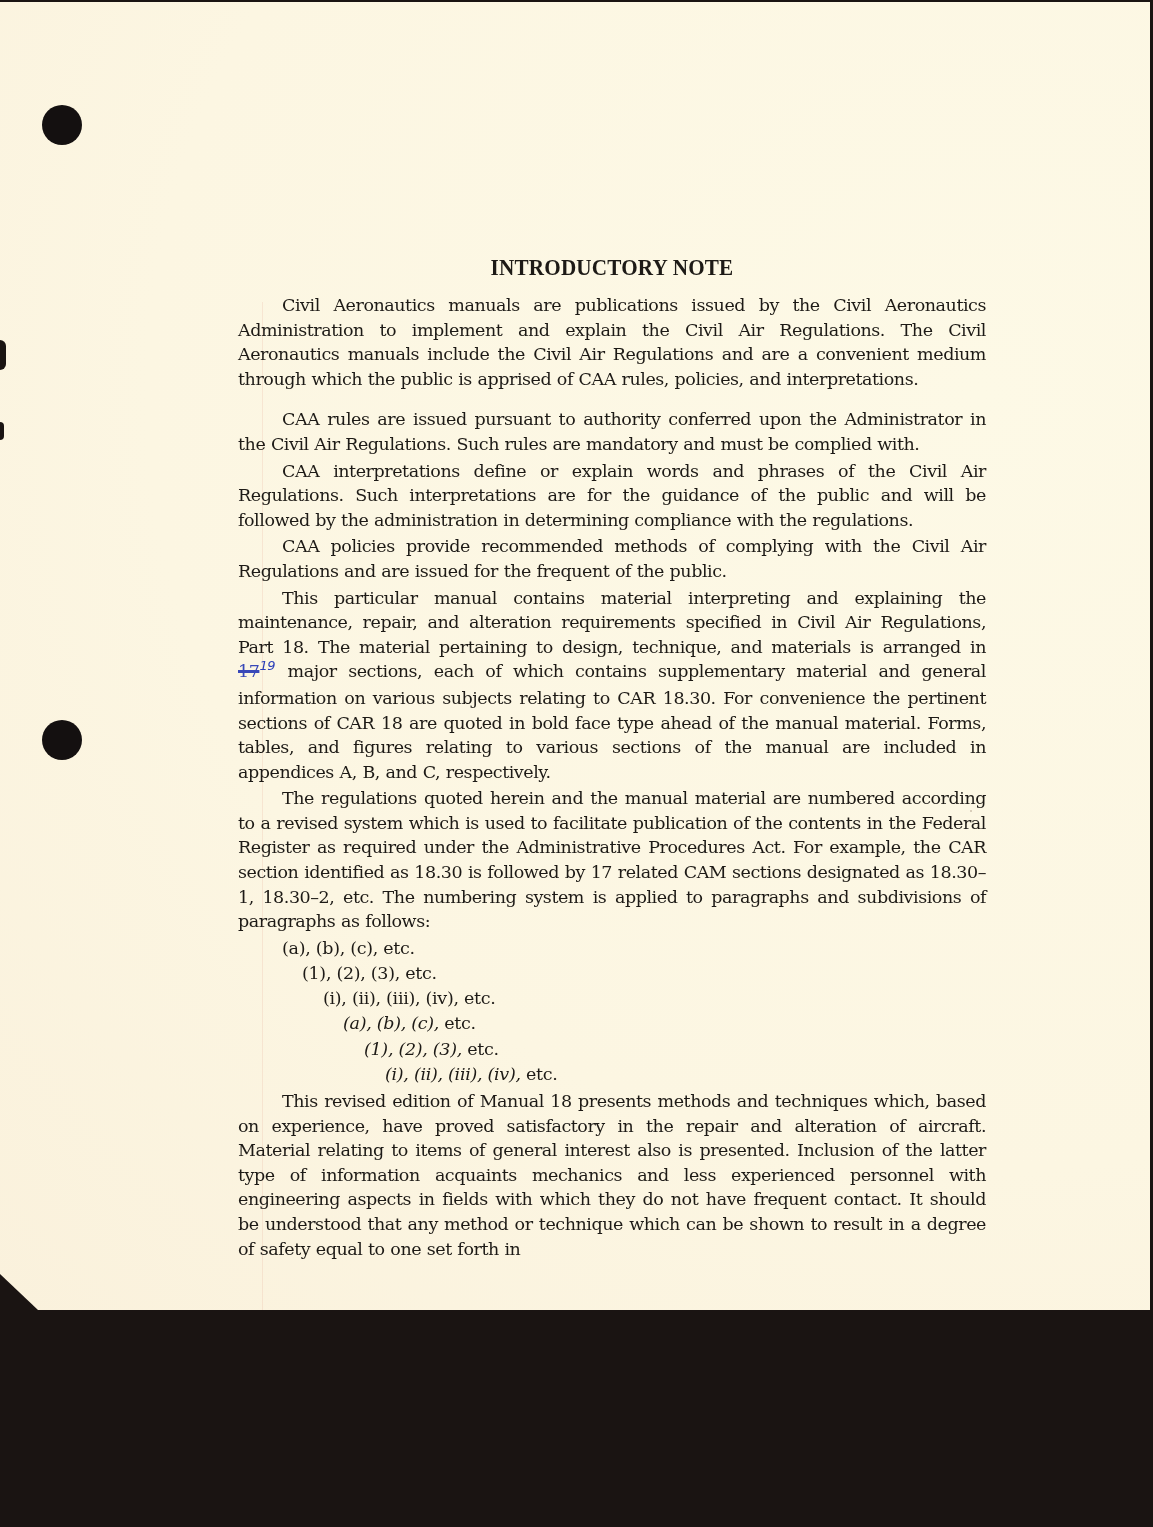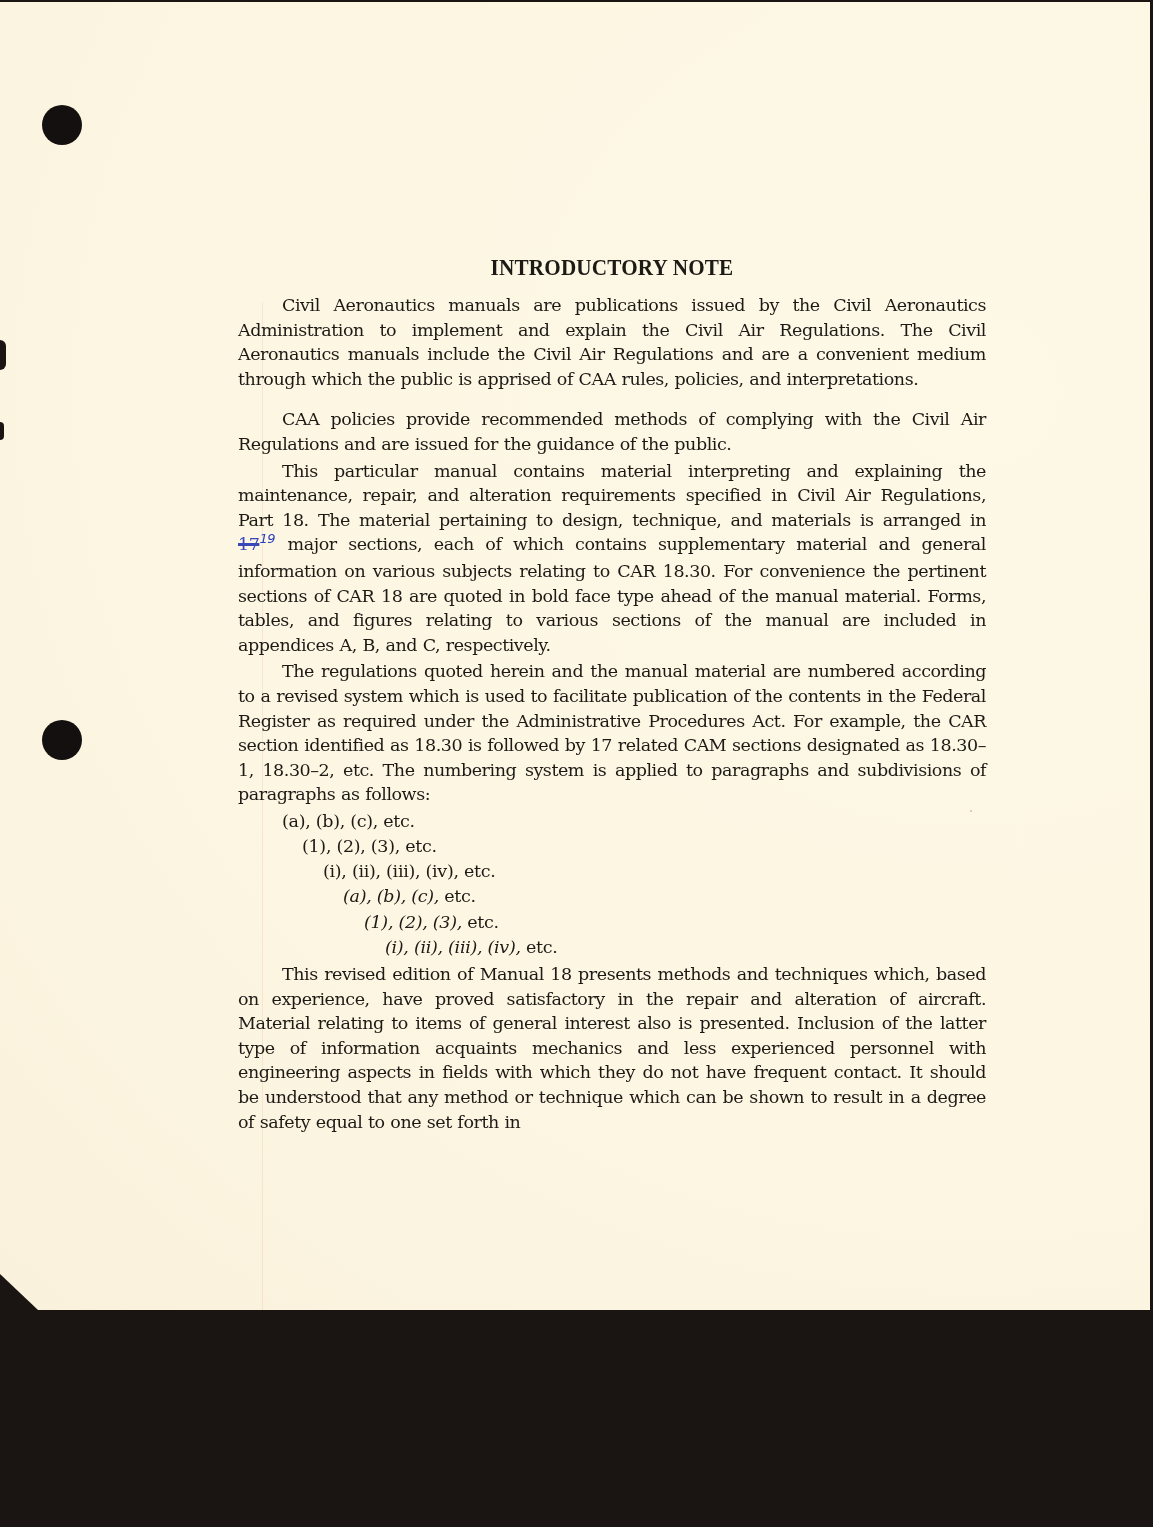--- a/index.html
+++ b/index.html
@@ -151,21 +151,23 @@
   <div class="edge-mark m2"></div>
   <div class="corner-cut"></div>
   <div class="margin-line"></div>
   <div class="speck" style="left:690px; top:1385px;"></div>
   <div class="speck" style="left:970px; top:808px;"></div>
 
   <div class="content">
     <h1 class="title">INTRODUCTORY NOTE</h1>
 
     <p class="para p1">Civil Aeronautics manuals are publications issued by the Civil Aeronautics Administration to implement and explain the Civil Air Regulations. The Civil Aeronautics manuals include the Civil Air Regulations and are a convenient medium through which the public is apprised of CAA rules, policies, and interpretations.</p>
-    <p class="para p4">CAA policies provide recommended methods of complying with the Civil Air Regulations and are issued for the guidance of the public.</p>
+    <p class="para p2">CAA rules are issued pursuant to authority conferred upon the Administrator in the Civil Air Regulations.  Such rules are mandatory and must be complied with.</p>
+    <p class="para p3">CAA interpretations define or explain words and phrases of the Civil Air Regulations.  Such interpretations are for the guidance of the public and will be followed by the administration in determining compliance with the regulations.</p>
+    <p class="para p4">CAA policies provide recommended methods of complying with the Civil Air Regulations and are issued for the frequent of the public.</p>
 
     <p class="para p5"><span>This particular manual contains material interpreting and explaining the maintenance, repair, and alteration requirements specified in Civil Air Regulations, Part 18.  The material pertaining to design, technique, and materials is arranged in </span><span class="struck">17</span><span class="handwritten">19</span><span> major sections, each of which contains supplementary material and general information on various subjects relating to CAR 18.30.  For convenience the pertinent sections of CAR 18 are quoted in bold face type ahead of the manual material.  Forms, tables, and figures relating to various sections of the manual are included in appendices A, B, and C, respectively.</span></p>
 
     <p class="para p6">The regulations quoted herein and the manual material are numbered according to a revised system which is used to facilitate publication of the contents in the Federal Register as required under the Administrative Procedures Act.  For example, the CAR section identified as 18.30 is followed by 17 related CAM sections designated as 18.30–1, 18.30–2, etc.  The numbering system is applied to paragraphs and subdivisions of paragraphs as follows:</p>
 
     <ul class="numbering">
       <li class="lvl1"><span class="marker">(a), (b), (c),</span><span> etc.</span></li>
       <li class="lvl2"><span class="marker">(1), (2), (3),</span><span> etc.</span></li>
       <li class="lvl3"><span class="marker">(i), (ii), (iii), (iv),</span><span> etc.</span></li>
       <li class="lvl4 italic"><span class="marker">(a), (b), (c),</span><span> etc.</span></li>

